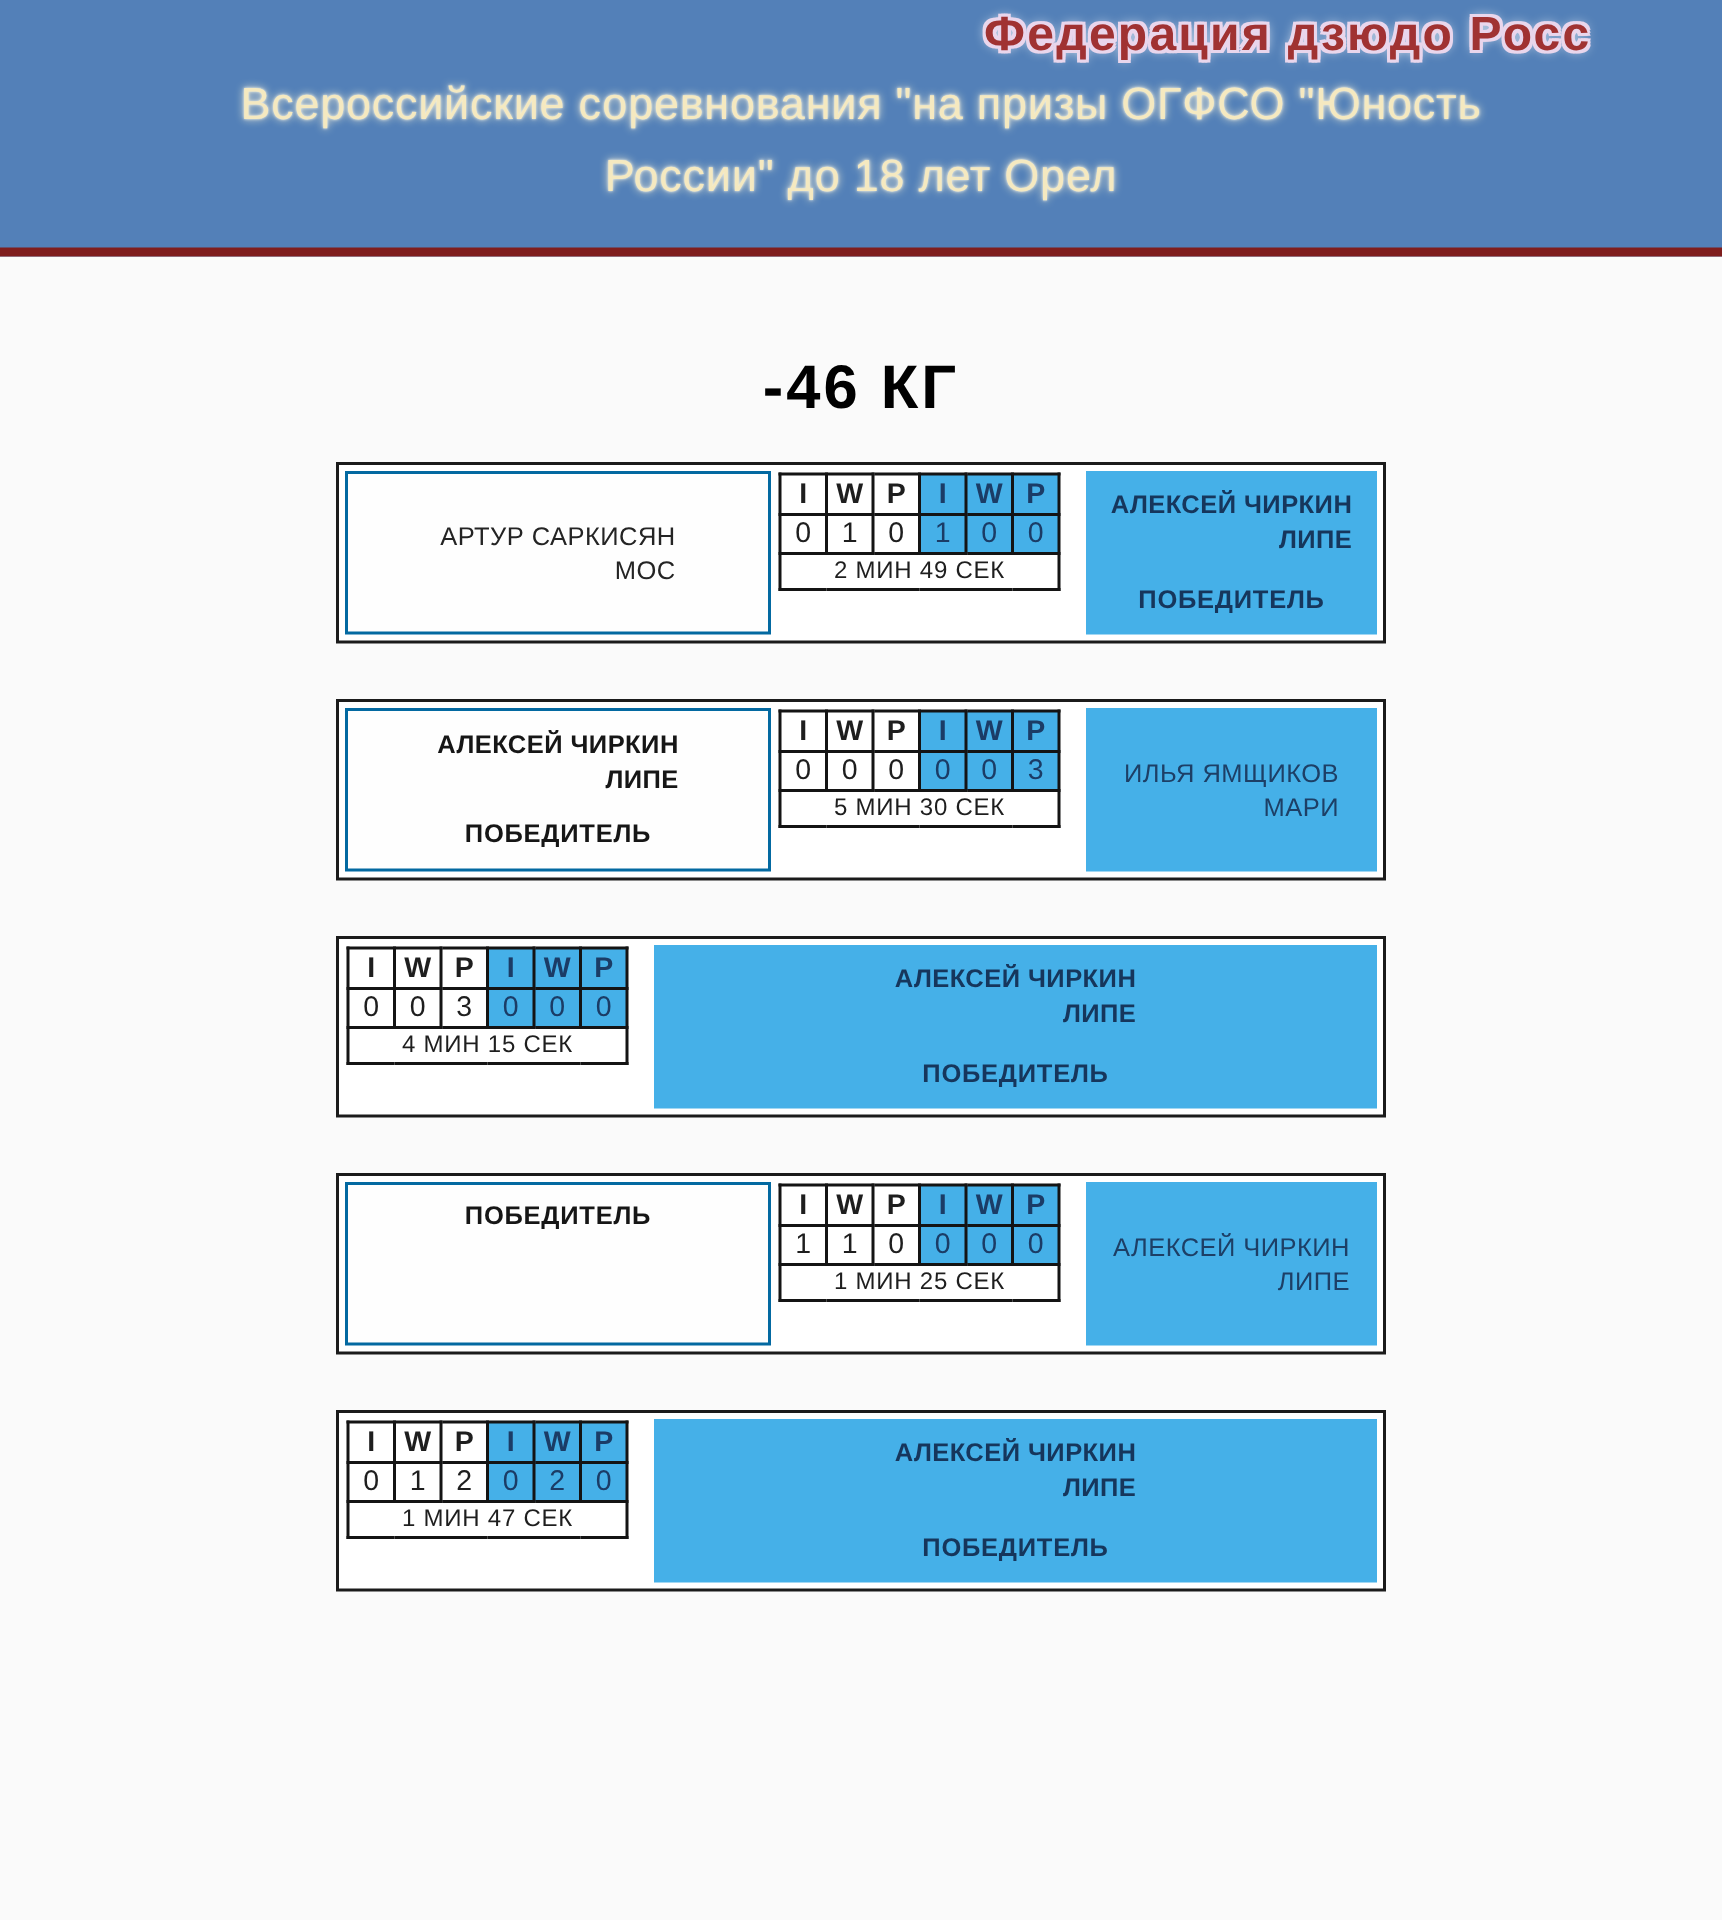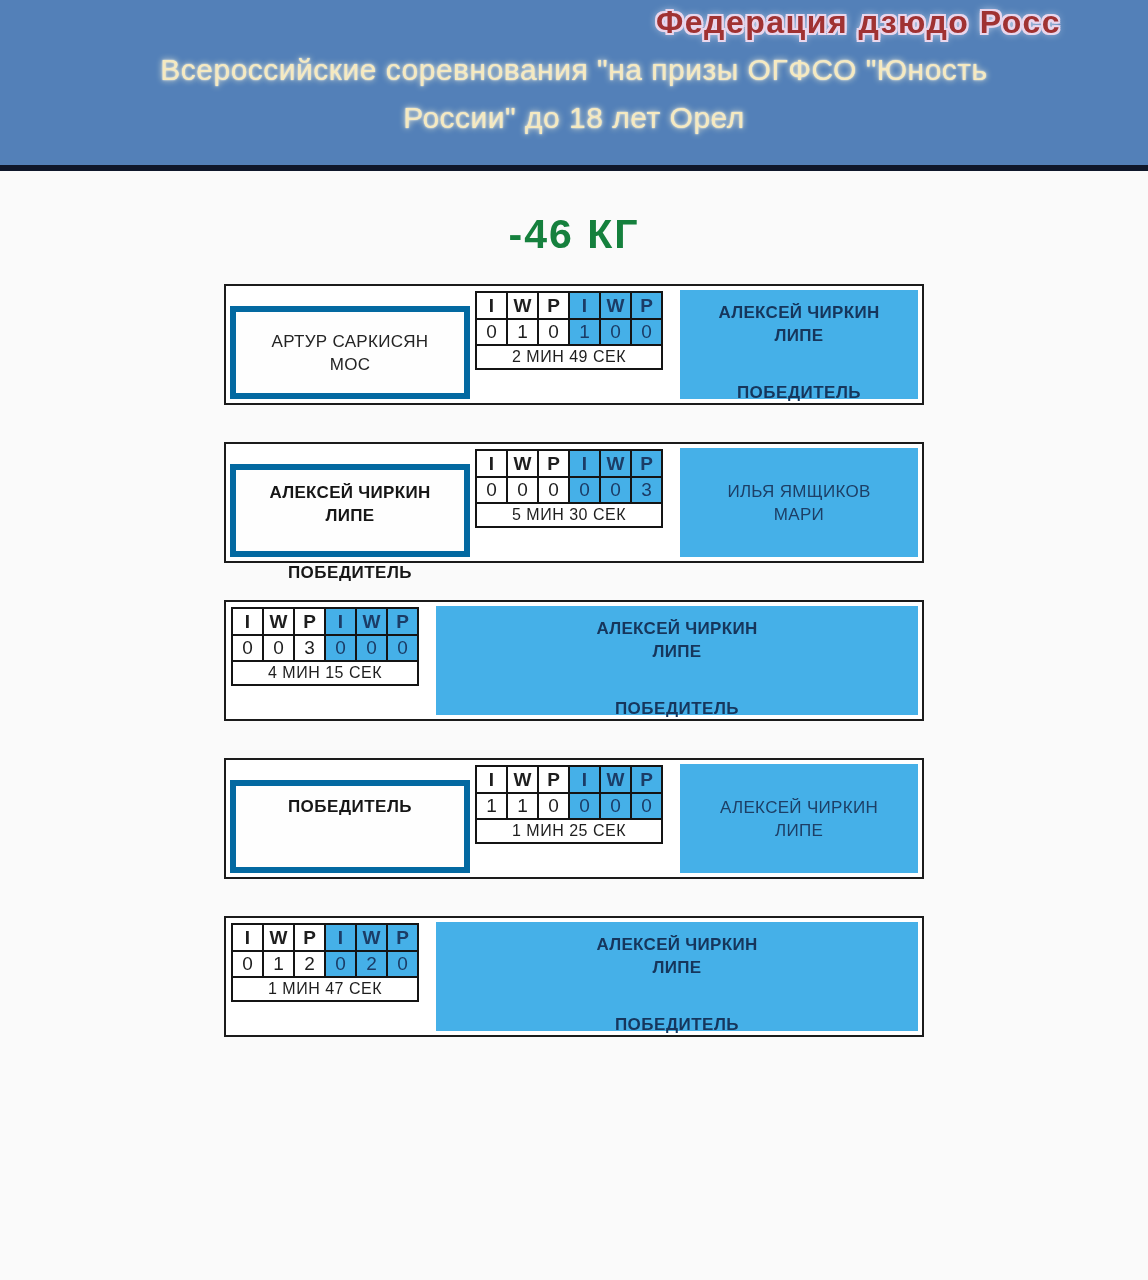--- a/index.html
+++ b/index.html
@@ -10,21 +10,21 @@
     background: #fafafa;
     font-family: "Liberation Sans", sans-serif;
     overflow: hidden;
   }
 
   
   .page-header {
     position: relative;
     height: 171px;
     background: #5380b8;
-    border-bottom: 6px solid #0f172a;
+    border-bottom: 6px solid #7f1d1d;
     overflow: hidden;
   }
   .fed-title {
     position: absolute;
     top: 4px;
     left: 656px;
     white-space: nowrap;
     font-size: 32px;
     font-weight: bold;
     letter-spacing: 1.5px;
@@ -41,55 +41,53 @@
     text-align: center;
     font-size: 30px;
     line-height: 48px;
     letter-spacing: 0.5px;
     color: #f5e9c0;
     text-shadow: 0 0 6px #fff6d8, 0 0 2px #fffdf0;
   }
 
   
   .weight-title {
-    margin-top: 40px;
+    margin-top: 64px;
     text-align: center;
     font-size: 41px;
     font-weight: bold;
     letter-spacing: 2px;
-    color: #15803d;
+    color: #000000;
   }
 
   
   .cards {
     width: 700px;
     margin: 26px auto 0;
   }
   .card {
     height: 121px;
     margin-bottom: 37px;
     border: 2px solid #1b1b1b;
     background: #ffffff;
     padding: 4px;
     display: flex;
     gap: 4px;
   }
   .fighter-box {
     display: flex;
     flex-direction: column;
     align-items: center;
-    text-align: center;
-    gap: 36px;
+    text-align: right;
   }
   .fb-left {
-    width: 240px;
-    border: 6px solid #0369a1;
+    width: 284px;
+    border: 2px solid #0369a1;
     background: #fefefe;
     color: #242424;
-    margin-top: 16px;
   }
   .fb-right {
     flex: 1;
     background: #45b0e8;
     color: #1d3f66;
   }
   .center-box { justify-content: center; }
   .winner-box {
     justify-content: space-between;
     padding-top: 11px;

